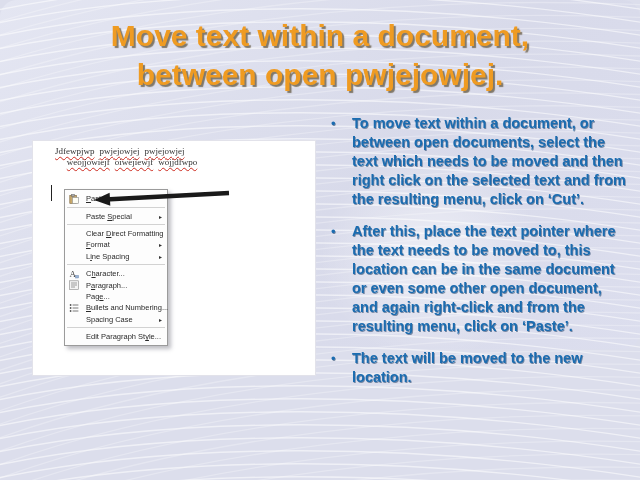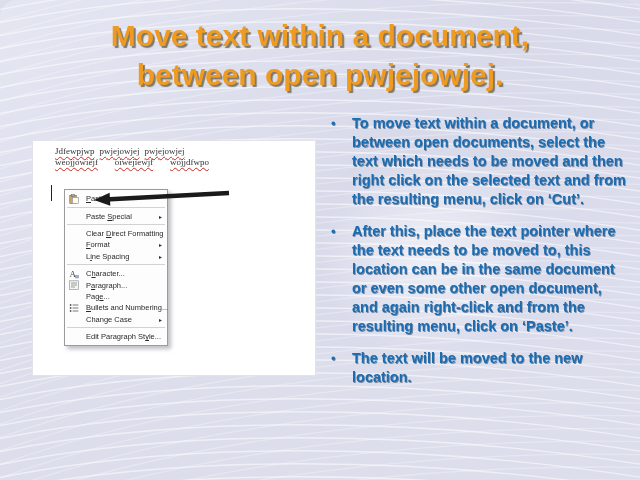--- a/index.html
+++ b/index.html
@@ -29,21 +29,21 @@
   .bullet-dot{width:21px;flex:0 0 21px;font-size:13px;line-height:19px;
     color:var(--c-body_text,#1b6cb0);text-shadow:0.8px 0.8px 0 rgba(10,45,90,0.5);}
   .bullet-text{flex:1;font-size:14.5px;font-weight:bold;line-height:19px;
     color:var(--c-body_text,#1b6cb0);text-shadow:0.8px 0.8px 0 rgba(10,45,90,0.5);}
   
   .shot{position:absolute;left:32px;top:140px;width:284px;height:236px;
     background:#ffffff;border:1px solid #e2e2ea;box-sizing:border-box;}
   .doc-text{position:absolute;left:22px;top:5px;width:154px;
     font-family:"Liberation Serif",serif;font-size:9px;line-height:10.5px;color:#333;}
   .doc-line{display:flex;gap:5px;}
-  .doc-line.justify{justify-content:space-between;}
+  .doc-line.justify{justify-content:center;}
   .doc-word{text-decoration:underline wavy var(--c-spellcheck_underline,#cc2a1f);
     text-decoration-thickness:0.8px;text-underline-offset:1.5px;}
   .caret{position:absolute;left:18px;top:44px;width:1px;height:16px;background:#222;}
   
   .menu{position:absolute;left:31px;top:48px;width:104px;
     background:var(--c-menu_background,#fdfdfd);
     border:1px solid var(--c-menu_border,#9b9b9b);
     box-shadow:2.5px 2.5px 4px rgba(70,70,85,0.35);
     padding:3px 0;box-sizing:border-box;font-size:7.5px;
     color:var(--c-menu_text,#2a2a2a);}
@@ -160,21 +160,21 @@
               <line x1="3.6" y1="5" x2="9.4" y2="5" stroke="#555" stroke-width="0.8"></line>
               <circle cx="1.6" cy="8" r="0.9" fill="#555"></circle>
               <line x1="3.6" y1="8" x2="9.4" y2="8" stroke="#555" stroke-width="0.8"></line>
             </svg>
           </span>
           <span class="mi-label"><u>B</u>ullets and Numbering...</span>
           <span class="mi-arrow"></span>
         </div>
         <div class="menu-row">
           <span class="mi-icon"></span>
-          <span class="mi-label">Change Case</span>
+          <span class="mi-label">Spacing Case</span>
           <span class="mi-arrow">▸</span>
         </div>
         <div class="menu-sep"></div>
         <div class="menu-row">
           <span class="mi-icon"></span>
           <span class="mi-label">Edit Paragraph St<u>y</u>le...</span>
           <span class="mi-arrow"></span>
         </div>
       </div>
     <svg class="arrow-svg" width="284" height="236" viewBox="0 0 284 236">

